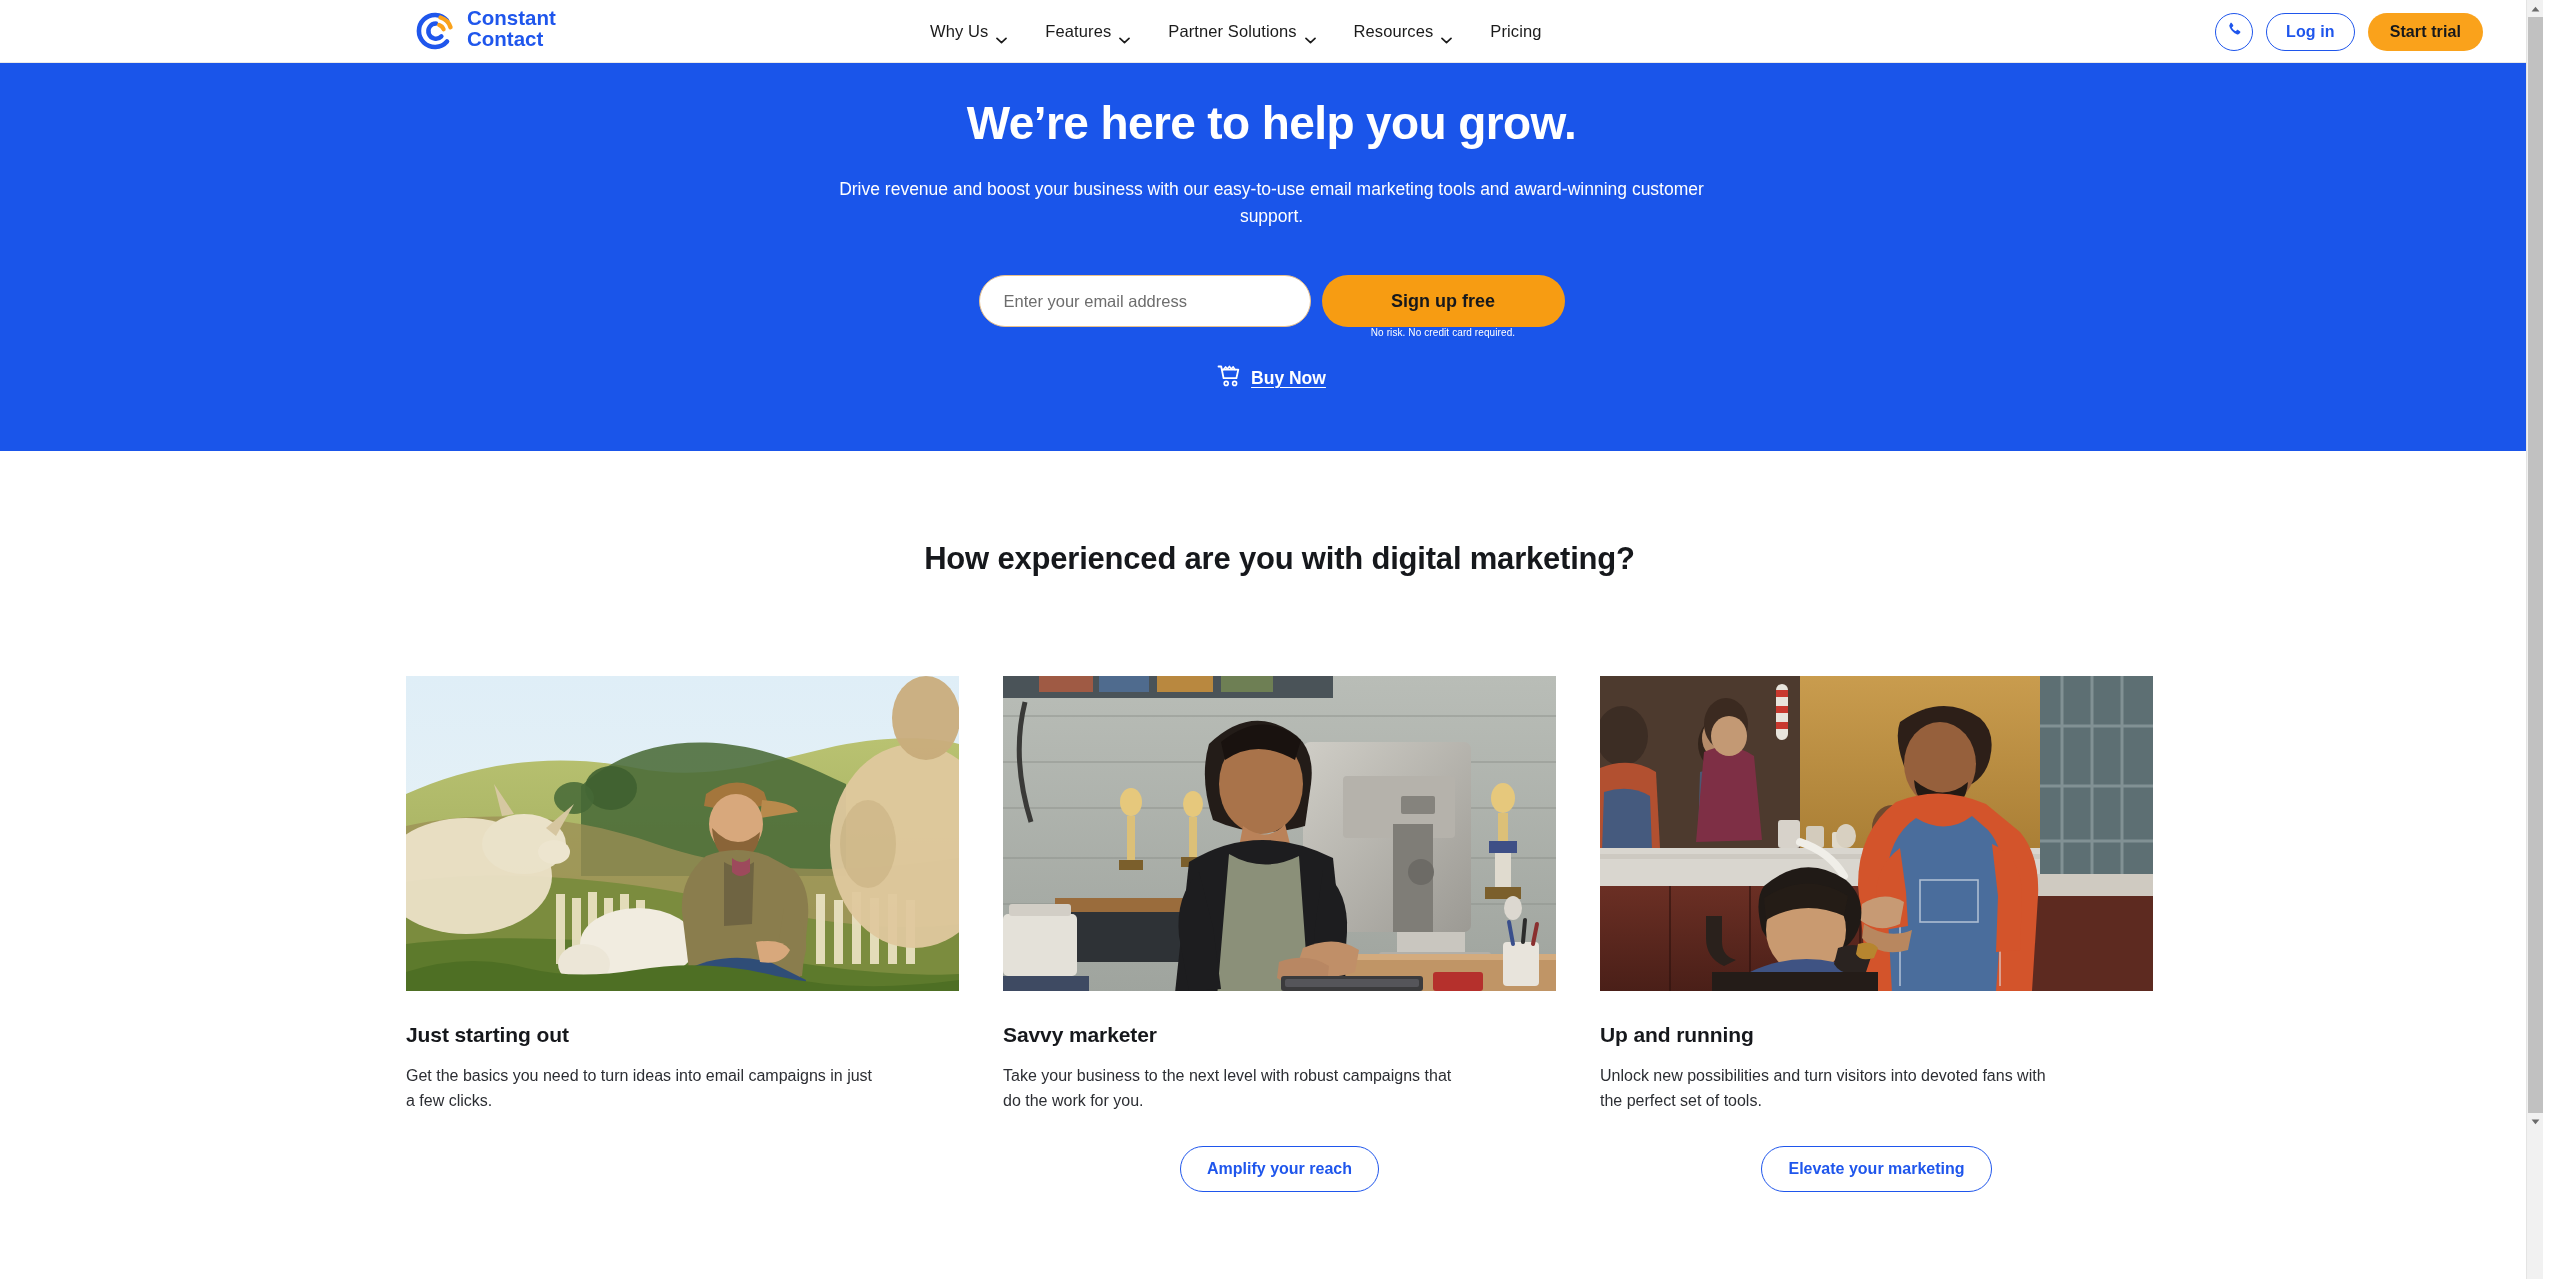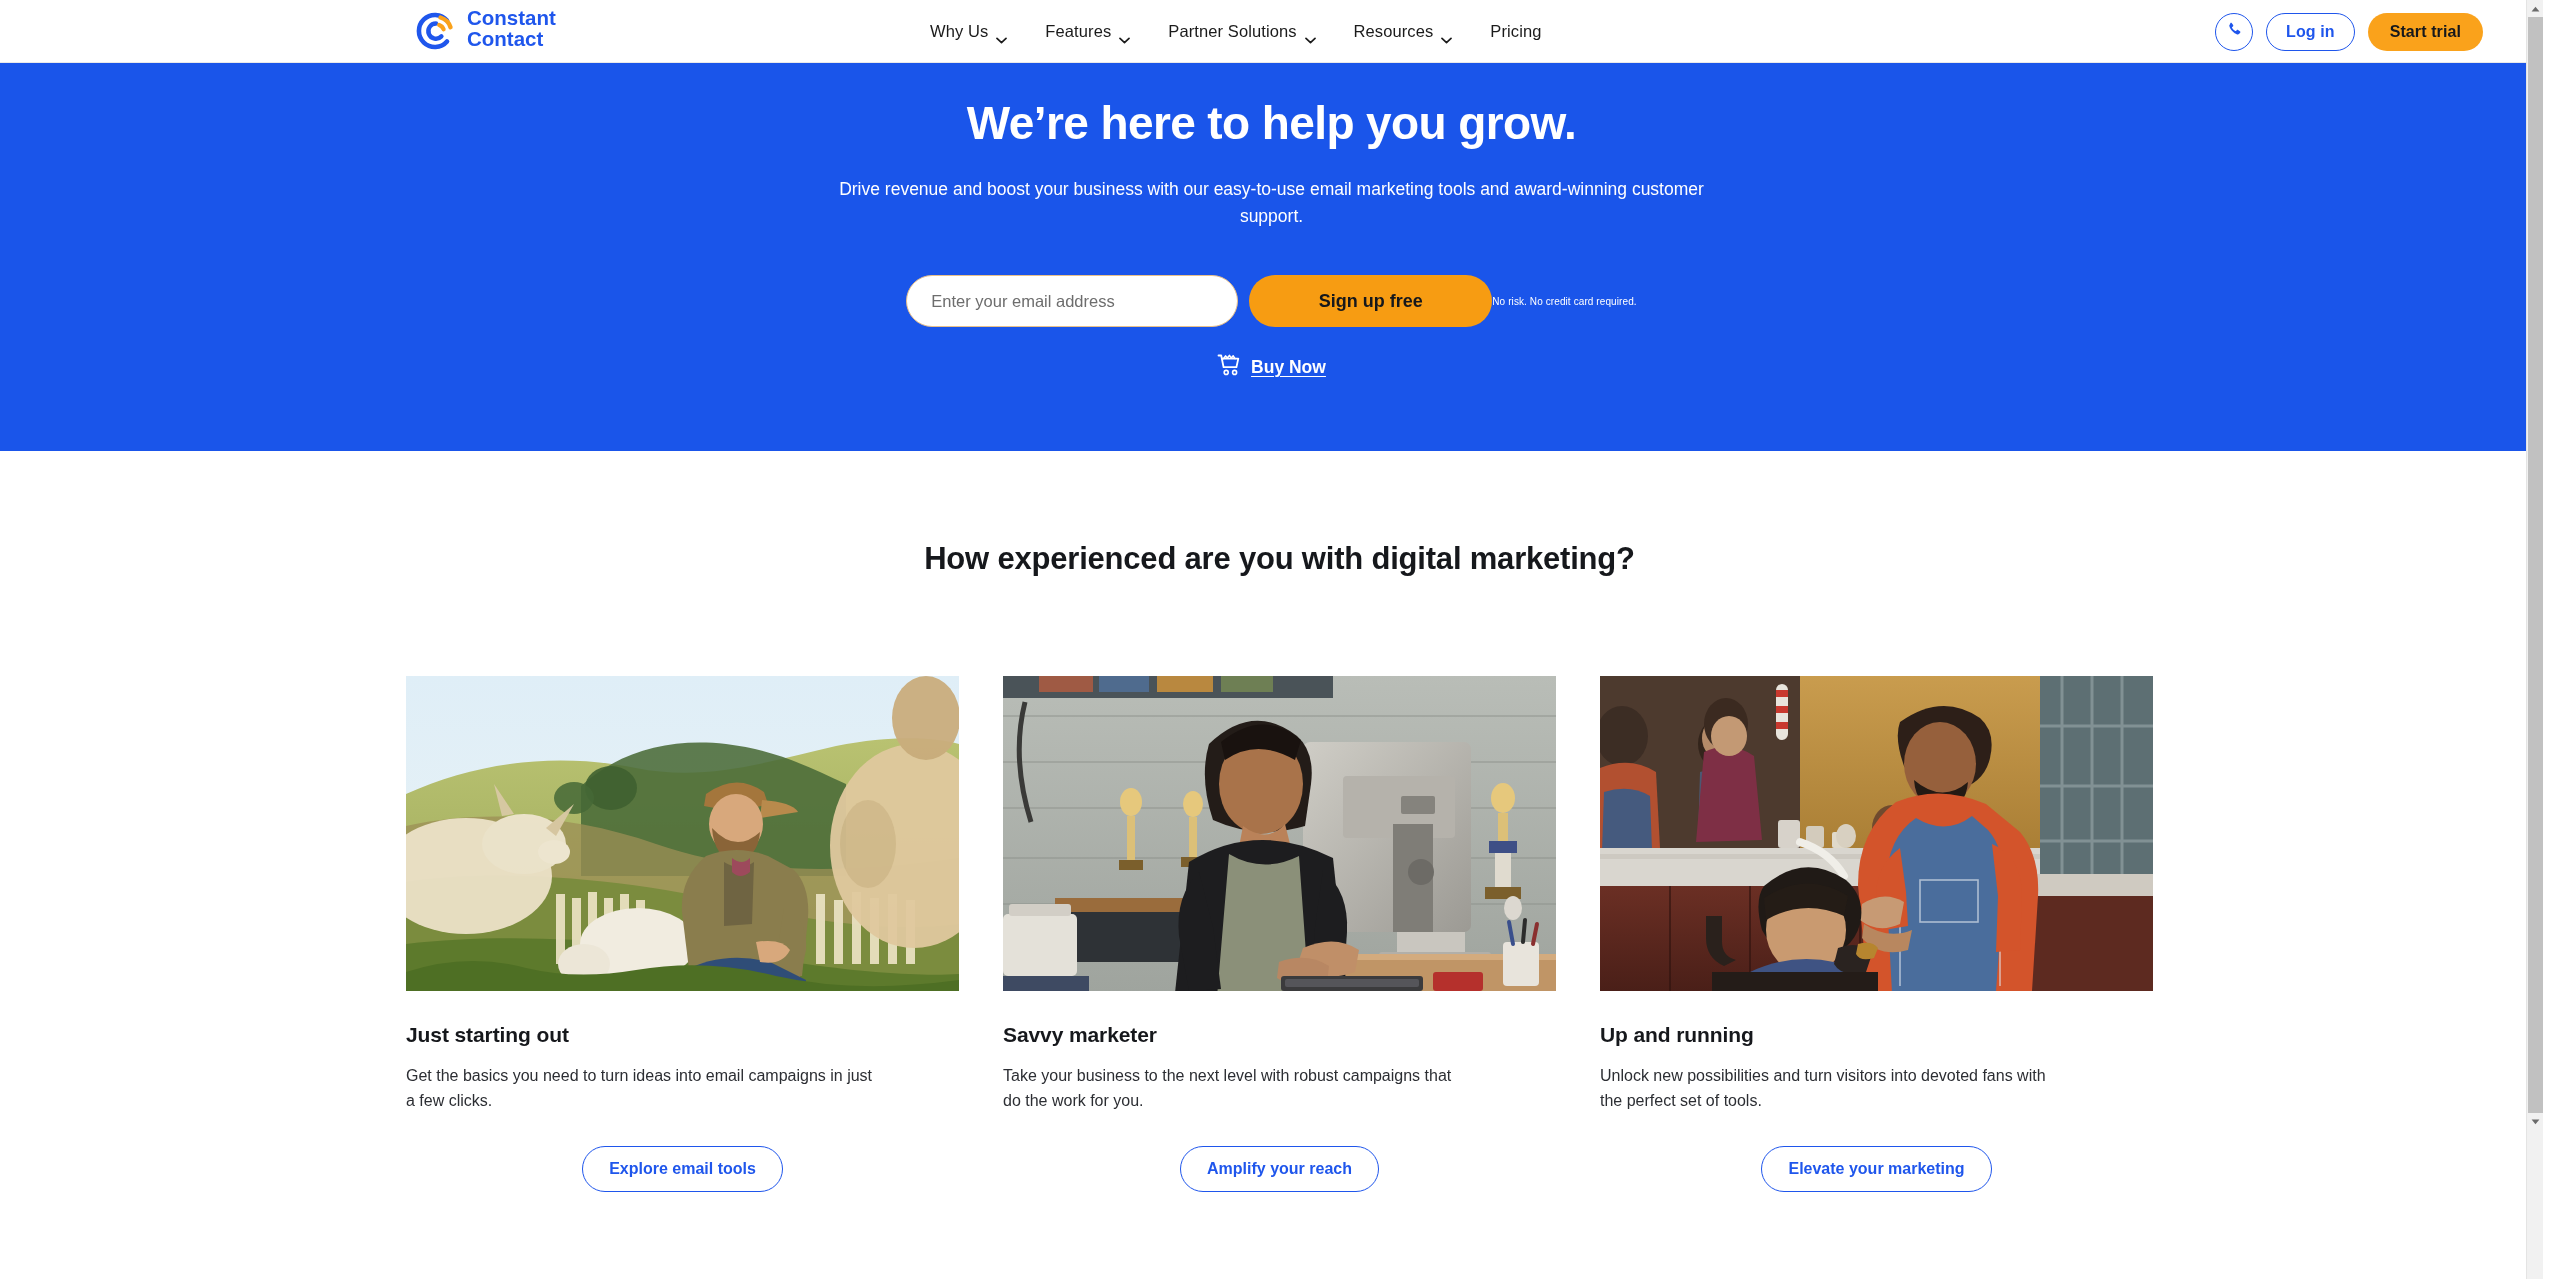--- a/index.html
+++ b/index.html
@@ -153,21 +153,21 @@
     border: 1.5px solid #e8c08a;
     background: #ffffff;
     padding: 0 24px;
     font-size: 16.5px;
     color: #2f2f2f;
     font-family: "Liberation Sans", sans-serif;
     outline: none;
   }
   .email-input::placeholder { color: #6d6d6d; }
 
-  .signup-col { display: flex; flex-direction: row; align-items: center; }
+  .signup-col { display: flex; flex-direction: column; align-items: center; }
   .signup-btn {
     width: 243px;
     height: 52px;
     border-radius: 26px;
     border: none;
     background: #f79c12;
     color: #16181c;
     font-size: 18px;
     font-weight: 700;
     cursor: pointer;
@@ -455,23 +455,20 @@
               <path d="M378 232 q24 10 22 42 l-10 46 l-22 -4 l4 -46 z" fill="#8a7d4d"></path>
               <path d="M276 296 q40 -22 88 -10 l36 18 l-4 28 l-122 2 z" fill="#2f4d77"></path>
               <path d="M350 266 q26 -4 34 8 q-8 16 -30 12 z" fill="#d8a87c"></path>
             </g>
 
             <path d="M0 296 q60 -20 120 -4 q50 12 110 2 q70 -12 140 6 q80 18 183 4 L553 315 L0 315 Z" fill="#4e6f24"></path>
           </svg>
         </div>
         <div class="card-title">Just starting out</div>
         <div class="card-desc">Get the basics you need to turn ideas into email campaigns in just a few clicks.</div>
-        <div class="card-cta-wrap">
-          <button class="card-cta">Explore email tools</button>
-        </div>
       </div>
 
       <div class="card">
         <div class="card-img">
           <svg viewBox="0 0 553 315" preserveAspectRatio="xMidYMid slice" xmlns="http://www.w3.org/2000/svg">
             <defs>
               <linearGradient id="wall3" x1="0" y1="0" x2="0" y2="1">
                 <stop offset="0%" stop-color="#b9bdb7"></stop>
                   <stop offset="100%" stop-color="#9fa49e"></stop>
               </linearGradient>

